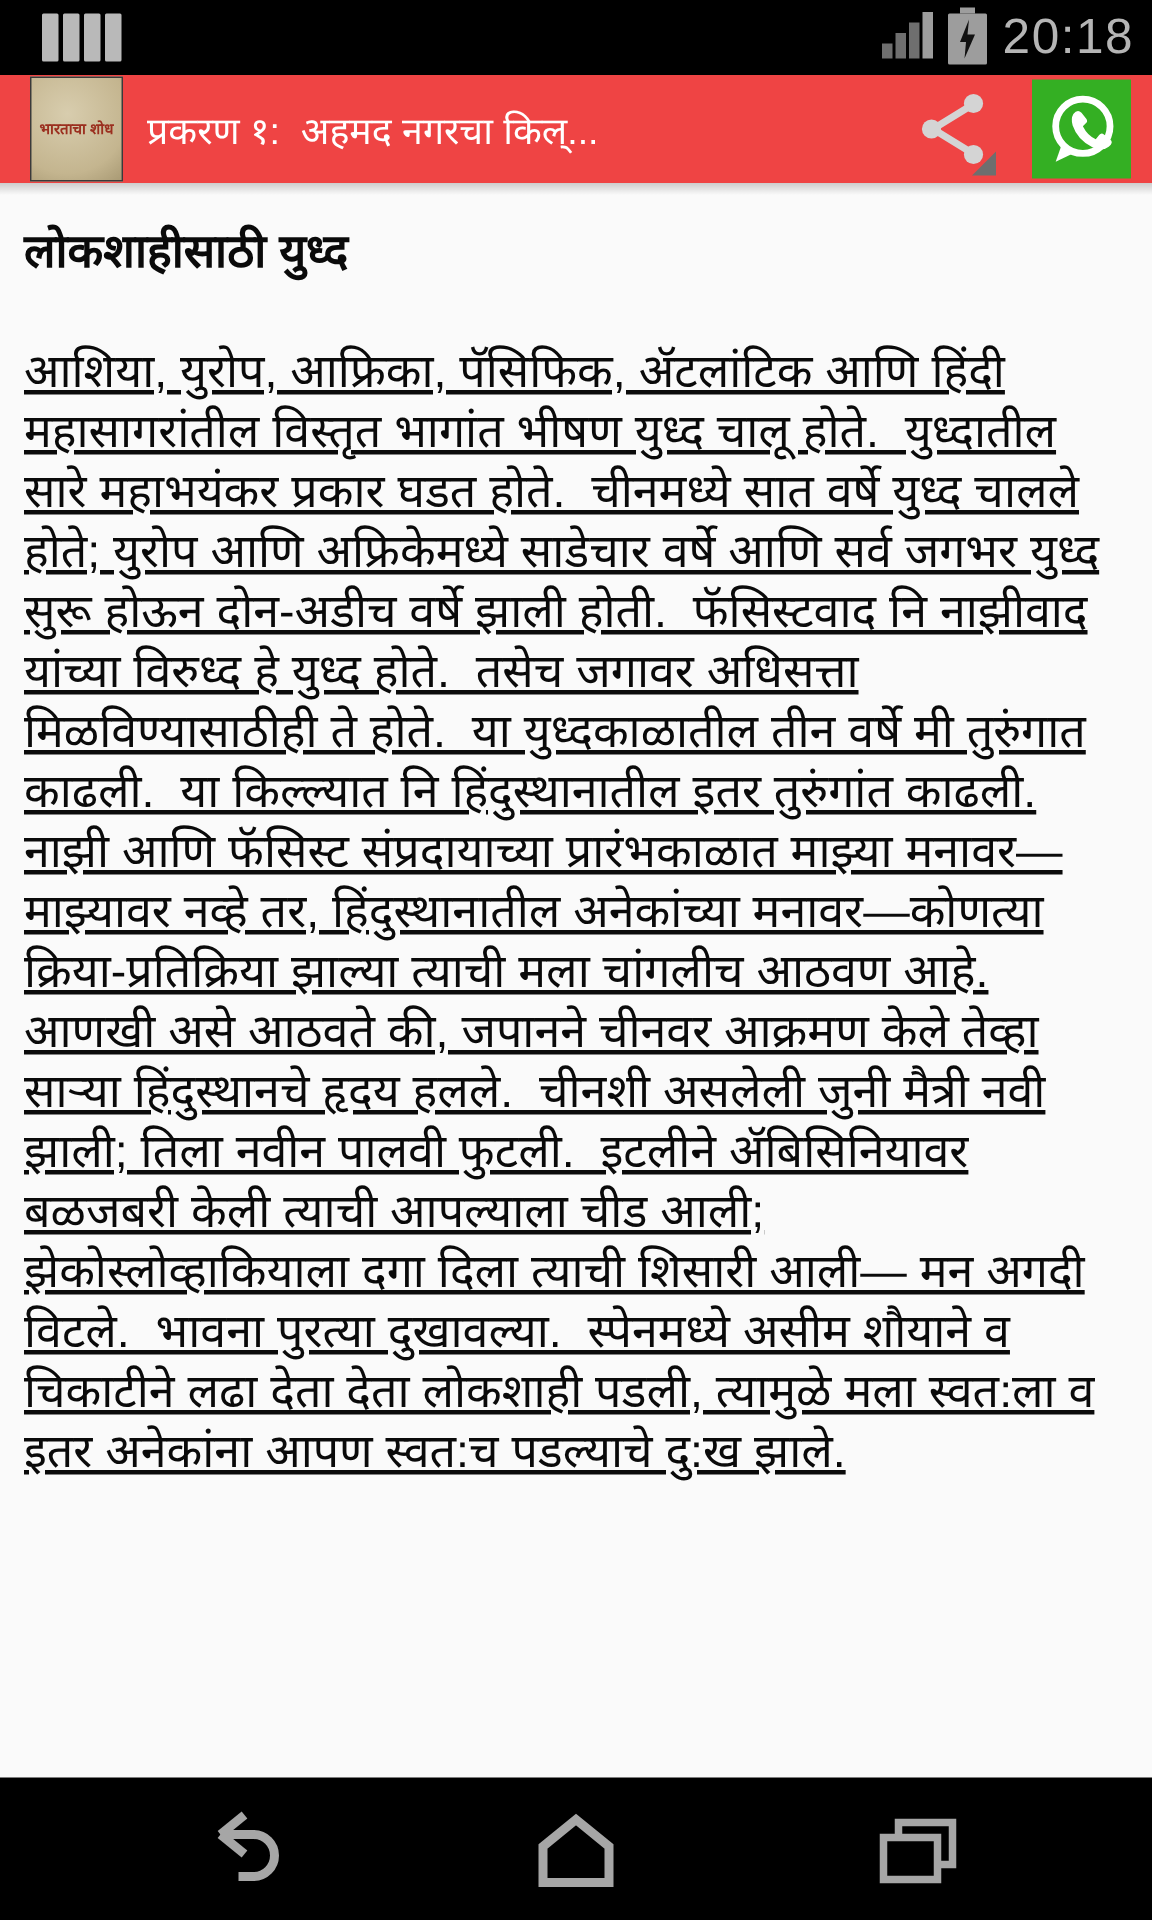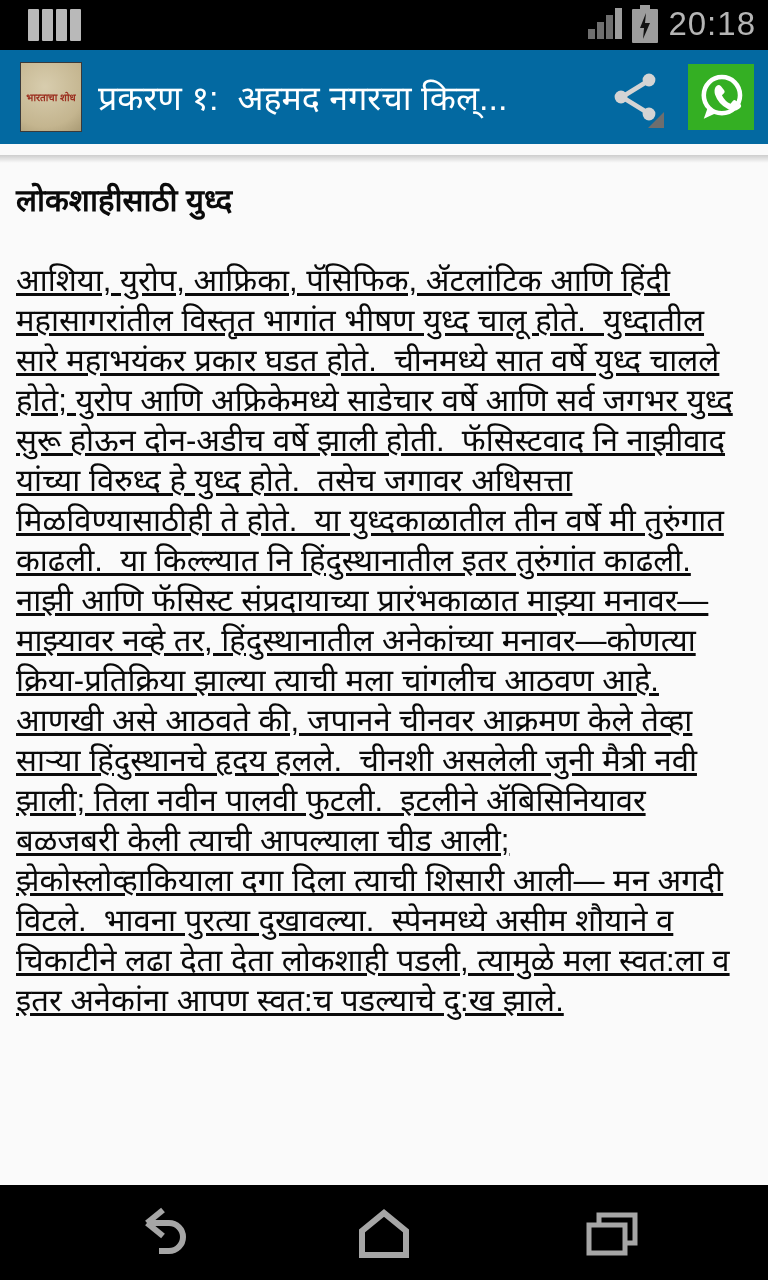--- a/index.html
+++ b/index.html
@@ -16,30 +16,30 @@
   .signal div{width:7px;background:#6f6f6f;}
   .signal .s1{height:10px}.signal .s2{height:17px}.signal .s3{height:24px}
   .signal .s4{height:31px;background:#9d9d9d;}
   .battery{position:relative;width:26px;height:38px;margin-right:10px;margin-bottom:2px;}
   .battery .nub{position:absolute;top:0;left:8px;width:10px;height:4px;background:#9d9d9d;}
   .battery .bod{position:absolute;top:4px;left:0;width:26px;height:34px;background:#9d9d9d;border-radius:1px;}
   .battery svg{position:absolute;top:4px;left:0;}
   .sb-time{color:#b5b5b5;font-size:33px;line-height:38px;margin-bottom:2px;letter-spacing:1px;}
 
   
-  .app-bar{height:94px;background:#0369a1;display:flex;align-items:center;flex:0 0 auto;padding:0 12px;}
+  .app-bar{height:72px;background:#ef4444;display:flex;align-items:center;flex:0 0 auto;padding:0 12px;}
   .app-icon{width:60px;height:68px;flex:0 0 auto;margin-left:8px;background:#cfc2a0;background-image:radial-gradient(circle at 40% 35%, #d8cdae 0%, #c4b58f 70%, #a99a74 100%);border:1px solid #3a3a3a;display:flex;align-items:center;justify-content:center;text-align:center;}
   .app-icon span{font-size:10px;color:#9b2f1f;font-weight:bold;line-height:11px;}
-  .ab-title{flex:1;color:#ffffff;font-size:34px;margin-left:16px;white-space:pre;overflow:hidden;}
+  .ab-title{flex:1;color:#ffffff;font-size:25px;margin-left:16px;white-space:pre;overflow:hidden;}
   .share-btn{position:relative;width:60px;height:70px;display:flex;align-items:center;justify-content:center;flex:0 0 auto;margin-right:22px;}
   .share-corner{position:absolute;right:2px;bottom:4px;width:0;height:0;border-left:16px solid transparent;border-bottom:16px solid #6e6e6e;}
   .wa-btn{width:66px;height:66px;flex:0 0 auto;background:#34af23;display:flex;align-items:center;justify-content:center;margin-right:2px;}
 
   
-  .content{flex:1;background:#fafafa;padding:0 16px;position:relative;overflow:hidden;color:#0a0a0a;margin-top:11px;}
+  .content{flex:1;background:#fafafa;padding:0 16px;position:relative;overflow:hidden;color:#0a0a0a;}
   .content .shadow{position:absolute;left:0;top:0;width:100%;height:8px;background:linear-gradient(to bottom,rgba(0,0,0,0.18),rgba(0,0,0,0));}
   .heading{font-size:31px;line-height:40px;font-weight:bold;margin:26px 0 40px 0;white-space:pre-wrap;}
   .para{font-size:31px;line-height:40px;margin:0;white-space:pre-wrap;text-decoration:underline;}
   .para.second{margin-top:40px;}
 
   
   .nav-bar{height:95px;background:#000;position:relative;flex:0 0 auto;}
   .nav-btn{position:absolute;top:18px;width:64px;height:60px;display:flex;align-items:center;justify-content:center;}
   .nav-back{left:131px;}
   .nav-home{left:352px;}

